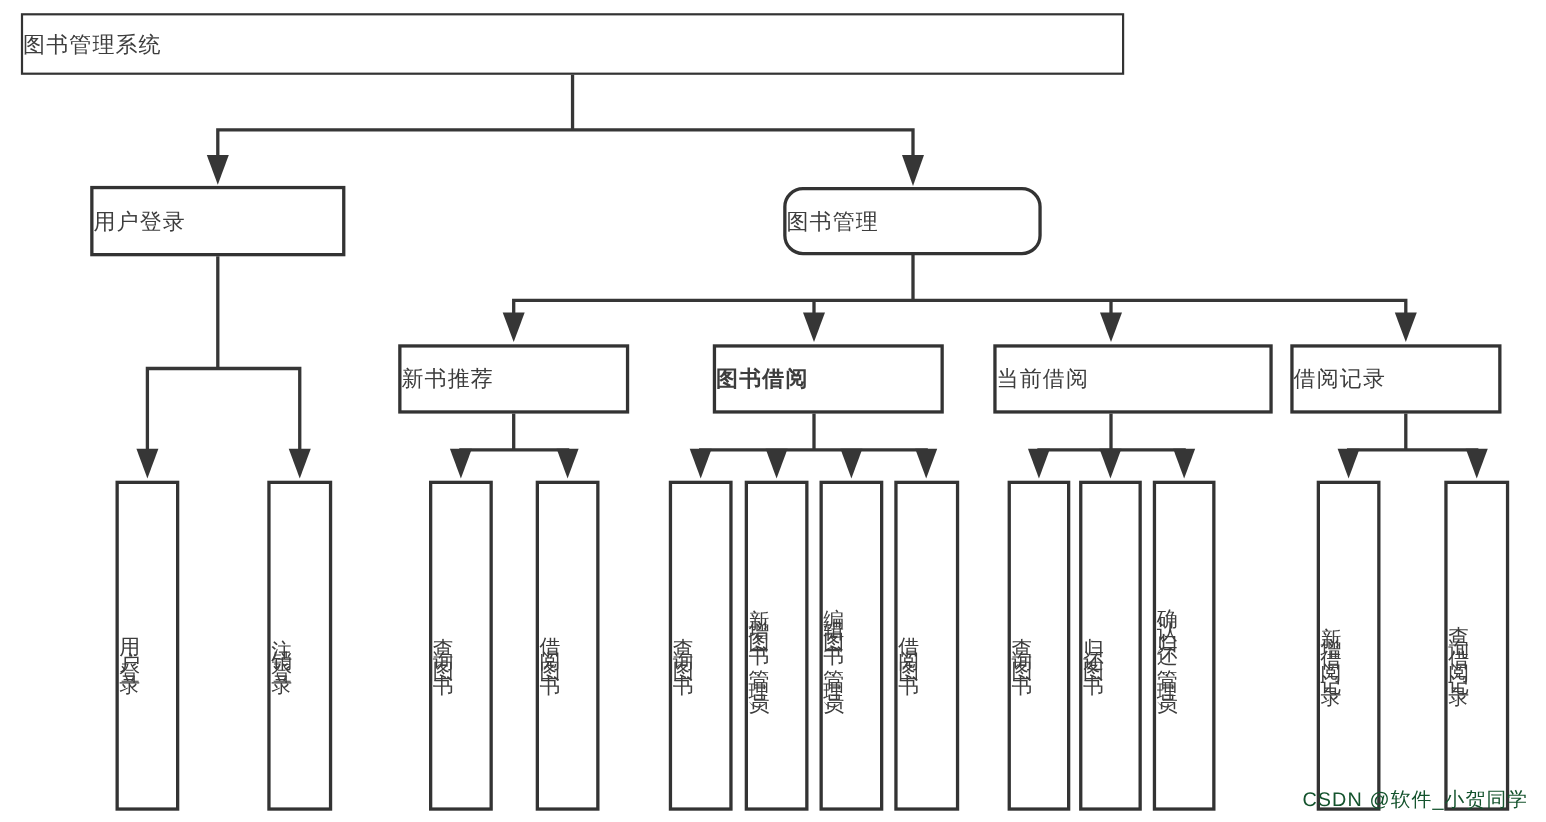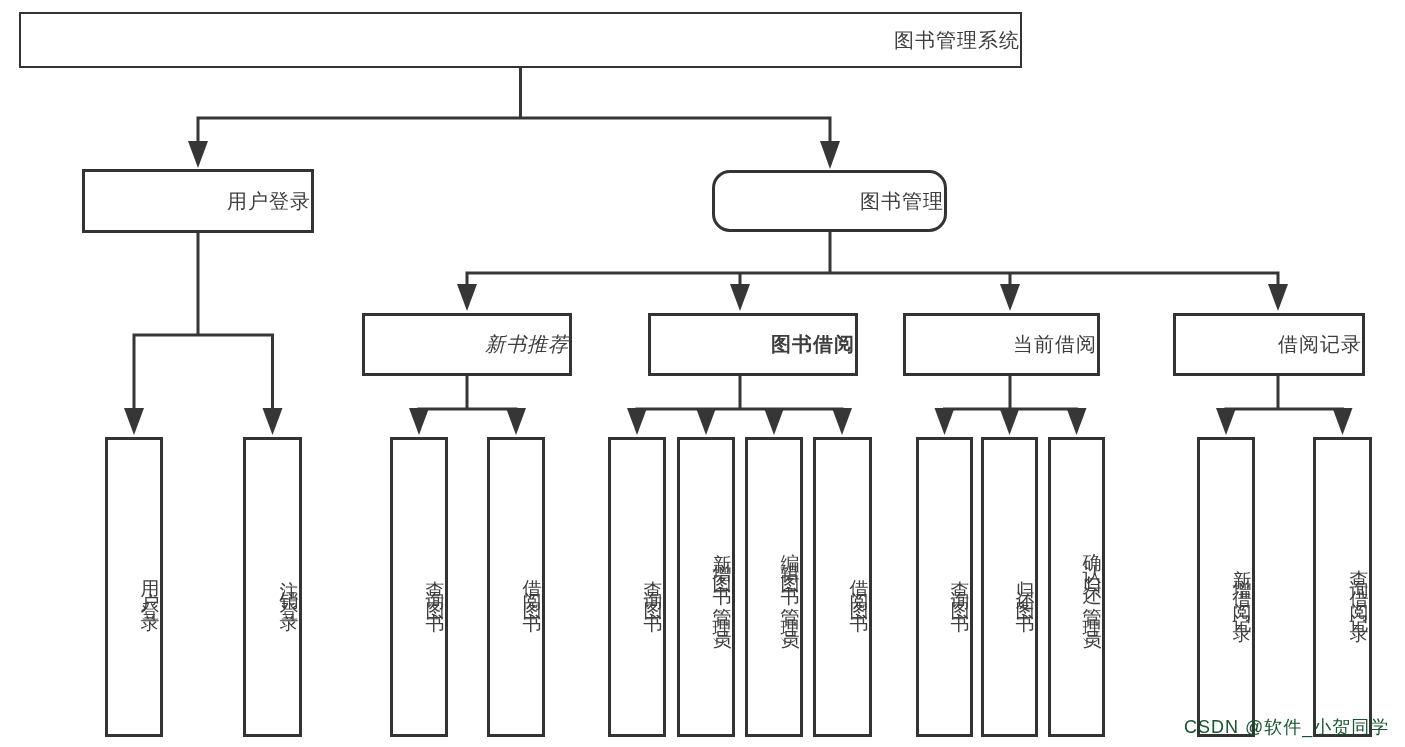--- a/index.html
+++ b/index.html
@@ -1,21 +1,21 @@
 <!DOCTYPE html>
 <html><head>
 <meta charset="utf-8">
 <style>
   html,body{margin:0;padding:0;background:#ffffff;}
   body{width:1405px;height:747px;position:relative;overflow:hidden;
        font-family:"Liberation Sans","DejaVu Sans",sans-serif;}
   .canvas{position:absolute;left:0;top:0;width:1405px;height:747px;background:#ffffff;}
   svg.connectors{position:absolute;left:0;top:0;z-index:1;}
   .node{position:absolute;box-sizing:border-box;border:3px solid #333333;background:#ffffff;
-        display:flex;align-items:center;justify-content:flex-end;color:#3d3d3d;z-index:2;padding-left:48px;}
+        display:flex;align-items:center;justify-content:flex-start;color:#3d3d3d;z-index:2;}
   .root{border-width:2px;}
   .h-label{font-size:20px;letter-spacing:1px;white-space:nowrap;}
   .vtext{writing-mode:vertical-rl;text-orientation:mixed;font-size:19px;line-height:1;
          letter-spacing:11px;white-space:nowrap;}
   .watermark{position:absolute;left:1184px;top:715px;z-index:3;font-size:18px;
              color:#14532d;letter-spacing:1px;white-space:nowrap;}
 </style>
 </head>
 <body>
 
@@ -72,27 +72,27 @@
     <span class="h-label">图书管理系统</span>
   </div>
 
   <div class="node" style="left:82px;top:169px;width:232px;height:64px;">
     <span class="h-label">用户登录</span>
   </div>
   <div class="node" style="left:712px;top:170px;width:235px;height:62px;border-radius:18px;">
     <span class="h-label">图书管理</span>
   </div>
 
-  <div class="node" style="left:362px;top:313px;width:210px;height:63px;font-style:italic;">
+  <div class="node" style="left:362px;top:313px;width:210px;height:63px;">
     <span class="h-label">新书推荐</span>
   </div>
   <div class="node" style="left:648px;top:313px;width:210px;height:63px;font-weight:bold;">
     <span class="h-label">图书借阅</span>
   </div>
-  <div class="node" style="left:903px;top:313px;width:197px;height:63px;">
+  <div class="node" style="left:903px;top:313px;width:254px;height:63px;">
     <span class="h-label">当前借阅</span>
   </div>
   <div class="node" style="left:1173px;top:313px;width:192px;height:63px;">
     <span class="h-label">借阅记录</span>
   </div>
 
   <div class="node leaf" style="left:105px;top:437px;width:58px;height:300px;">
     <span class="vtext">用户登录</span>
   </div>
   <div class="node leaf" style="left:243px;top:437px;width:59px;height:300px;">

